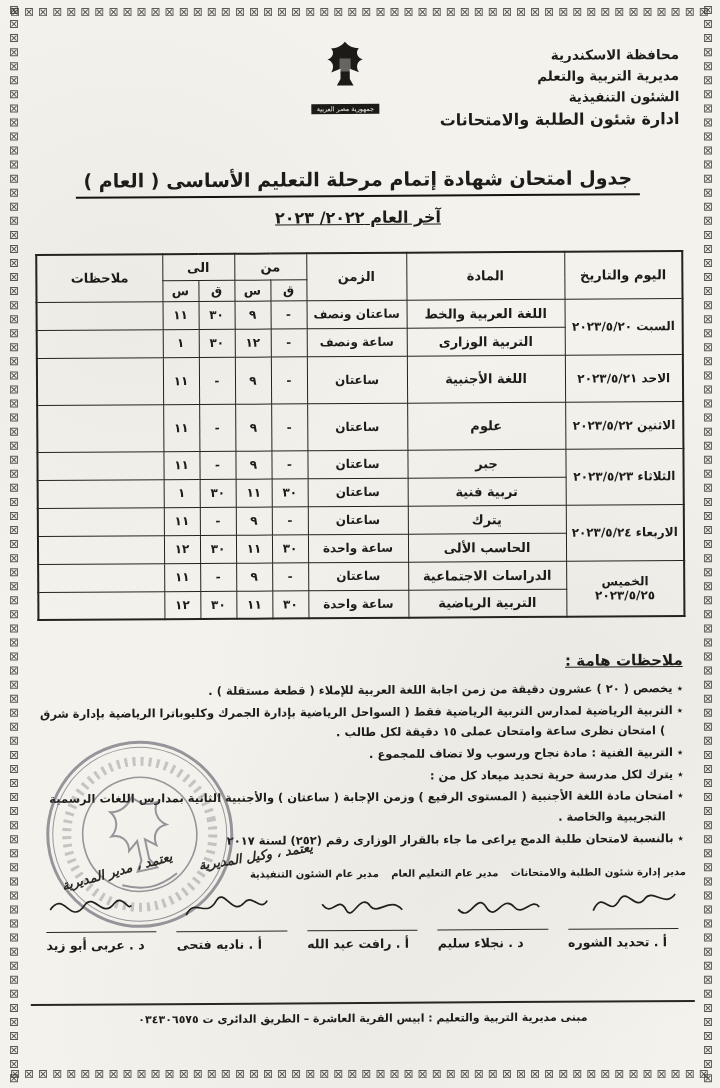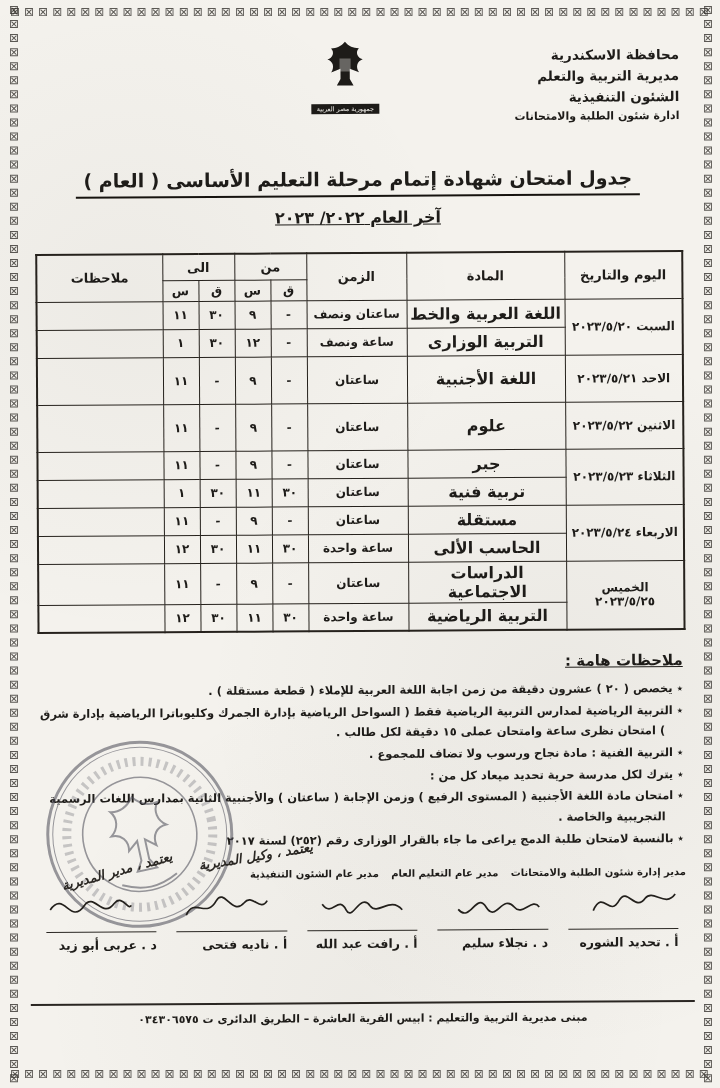--- a/index.html
+++ b/index.html
@@ -25,21 +25,21 @@
   .bs-top    { left:10px; right:10px; top:5px;   height:16px; }
   .bs-bottom { left:10px; right:10px; bottom:5px;height:16px; }
   .bs-left   { top:5px; bottom:5px; left:5px;  width:16px; writing-mode:vertical-rl; }
   .bs-right  { top:5px; bottom:5px; right:5px; width:16px; writing-mode:vertical-rl; }
 
   .tilt { position:absolute; inset:0; transform:rotate(-0.35deg); }
 
   
   .org-lines { position:absolute; top:46px; right:38px; direction:rtl; text-align:right;
                font-weight:bold; font-size:13.5px; line-height:1.55; }
-  .org-lines .l4 { font-size:11px; }
+  .org-lines .l4 { font-size:16px; }
 
   .center-emblem { position:absolute; top:38px; left:305px; width:86px; text-align:center; }
   .center-emblem .caption { display:inline-block; background:#1d1b18; color:#f4f2ed;
       font-size:6.5px; padding:1px 5px; margin-top:10px; direction:rtl; }
 
   .left-emblem { position:absolute; top:26px; left:34px; width:142px; height:118px; }
 
   
   .title-wrap { position:absolute; top:168px; left:0; right:0; text-align:center; direction:rtl; }
   .title-main { display:inline-block; font-size:19px; font-weight:bold;
@@ -47,21 +47,21 @@
   .title-term { margin-top:11px; font-size:16px; font-weight:bold; text-decoration:underline; }
 
   
   table.schedule { position:absolute; top:252px; left:37px; width:646px;
                    border-collapse:collapse; direction:rtl; text-align:center;
                    border:2px solid #26221d; table-layout:fixed; }
   .schedule th, .schedule td { border:1.4px solid #26221d; font-weight:bold; padding:1px 3px; }
   .schedule thead th { font-size:13px; height:26px; }
   .schedule thead tr.sub th { font-size:12.5px; height:21px; }
   .schedule td { font-size:12px; }
-  .schedule td.subject-cell { font-size:16px;text-align:center; }
+  .schedule td.subject-cell { font-size:13px;text-align:center; }
   .schedule tr.single td { height:47px; }
   .schedule tr.multi  td { height:28px; }
   col.c-day{width:118px} col.c-sub{width:158px} col.c-dur{width:100px}
   col.c-n{width:36px} col.c-notes{width:126px}
 
   
   .notes { position:absolute; top:653px; right:38px; left:36px; direction:rtl; }
   .notes-title { font-size:15px; font-weight:bold; text-decoration:underline; margin-bottom:9px; }
   .notes ul { list-style:none; font-size:11.5px; font-weight:bold; line-height:1.8; }
   .notes li { padding-right:18px; text-indent:-18px; margin-bottom:1px; }
@@ -79,21 +79,21 @@
 
   .role-labels { position:absolute; top:868px; right:36px; width:436px; direction:rtl;
                  display:flex; justify-content:space-between; font-size:10px; font-weight:bold; }
 
   .sig-marks { position:absolute; top:882px; left:42px; right:42px; height:44px;
                direction:rtl; display:flex; justify-content:space-between; align-items:flex-end; }
   .sig-marks svg { width:92px; height:42px; flex:0 0 auto; }
 
   .names-row { position:absolute; top:930px; left:34px; right:34px; direction:rtl;
                display:flex; justify-content:space-between; font-size:12.5px; font-weight:bold; }
-  .names-row span { flex:1; text-align:right; border-top:1.5px solid #2a2723; padding-top:5px; margin:0 10px; }
+  .names-row span { flex:1; text-align:left; border-top:1.5px solid #2a2723; padding-top:5px; margin:0 10px; }
 
   
   .footer-line { position:absolute; left:28px; right:28px; top:1002px; border-top:2px solid #2a2622; }
   .footer-text { position:absolute; top:1012px; left:0; right:0; text-align:center;
                  direction:rtl; font-size:11px; font-weight:bold; }
 </style>
 </head>
 <body>
 
 <div class="paper">
@@ -207,21 +207,21 @@
             <td class="subject-cell">تربية فنية</td>
             <td class="duration-cell">ساعتان</td>
             <td class="num-cell">٣٠</td>
             <td class="num-cell">١١</td>
             <td class="num-cell">٣٠</td>
             <td class="num-cell">١</td>
             <td class="notes-cell"></td>
           </tr>
           <tr class="multi">
             <td rowspan="2">الاربعاء ٢٠٢٣/٥/٢٤</td>
-            <td class="subject-cell">مستقلة</td>
+            <td class="subject-cell">يترك</td>
             <td class="duration-cell">ساعتان</td>
             <td class="num-cell">-</td>
             <td class="num-cell">٩</td>
             <td class="num-cell">-</td>
             <td class="num-cell">١١</td>
             <td class="notes-cell"></td>
           </tr>
           <tr class="multi">
             <td class="subject-cell">الحاسب الألى</td>
             <td class="duration-cell">ساعة واحدة</td>

